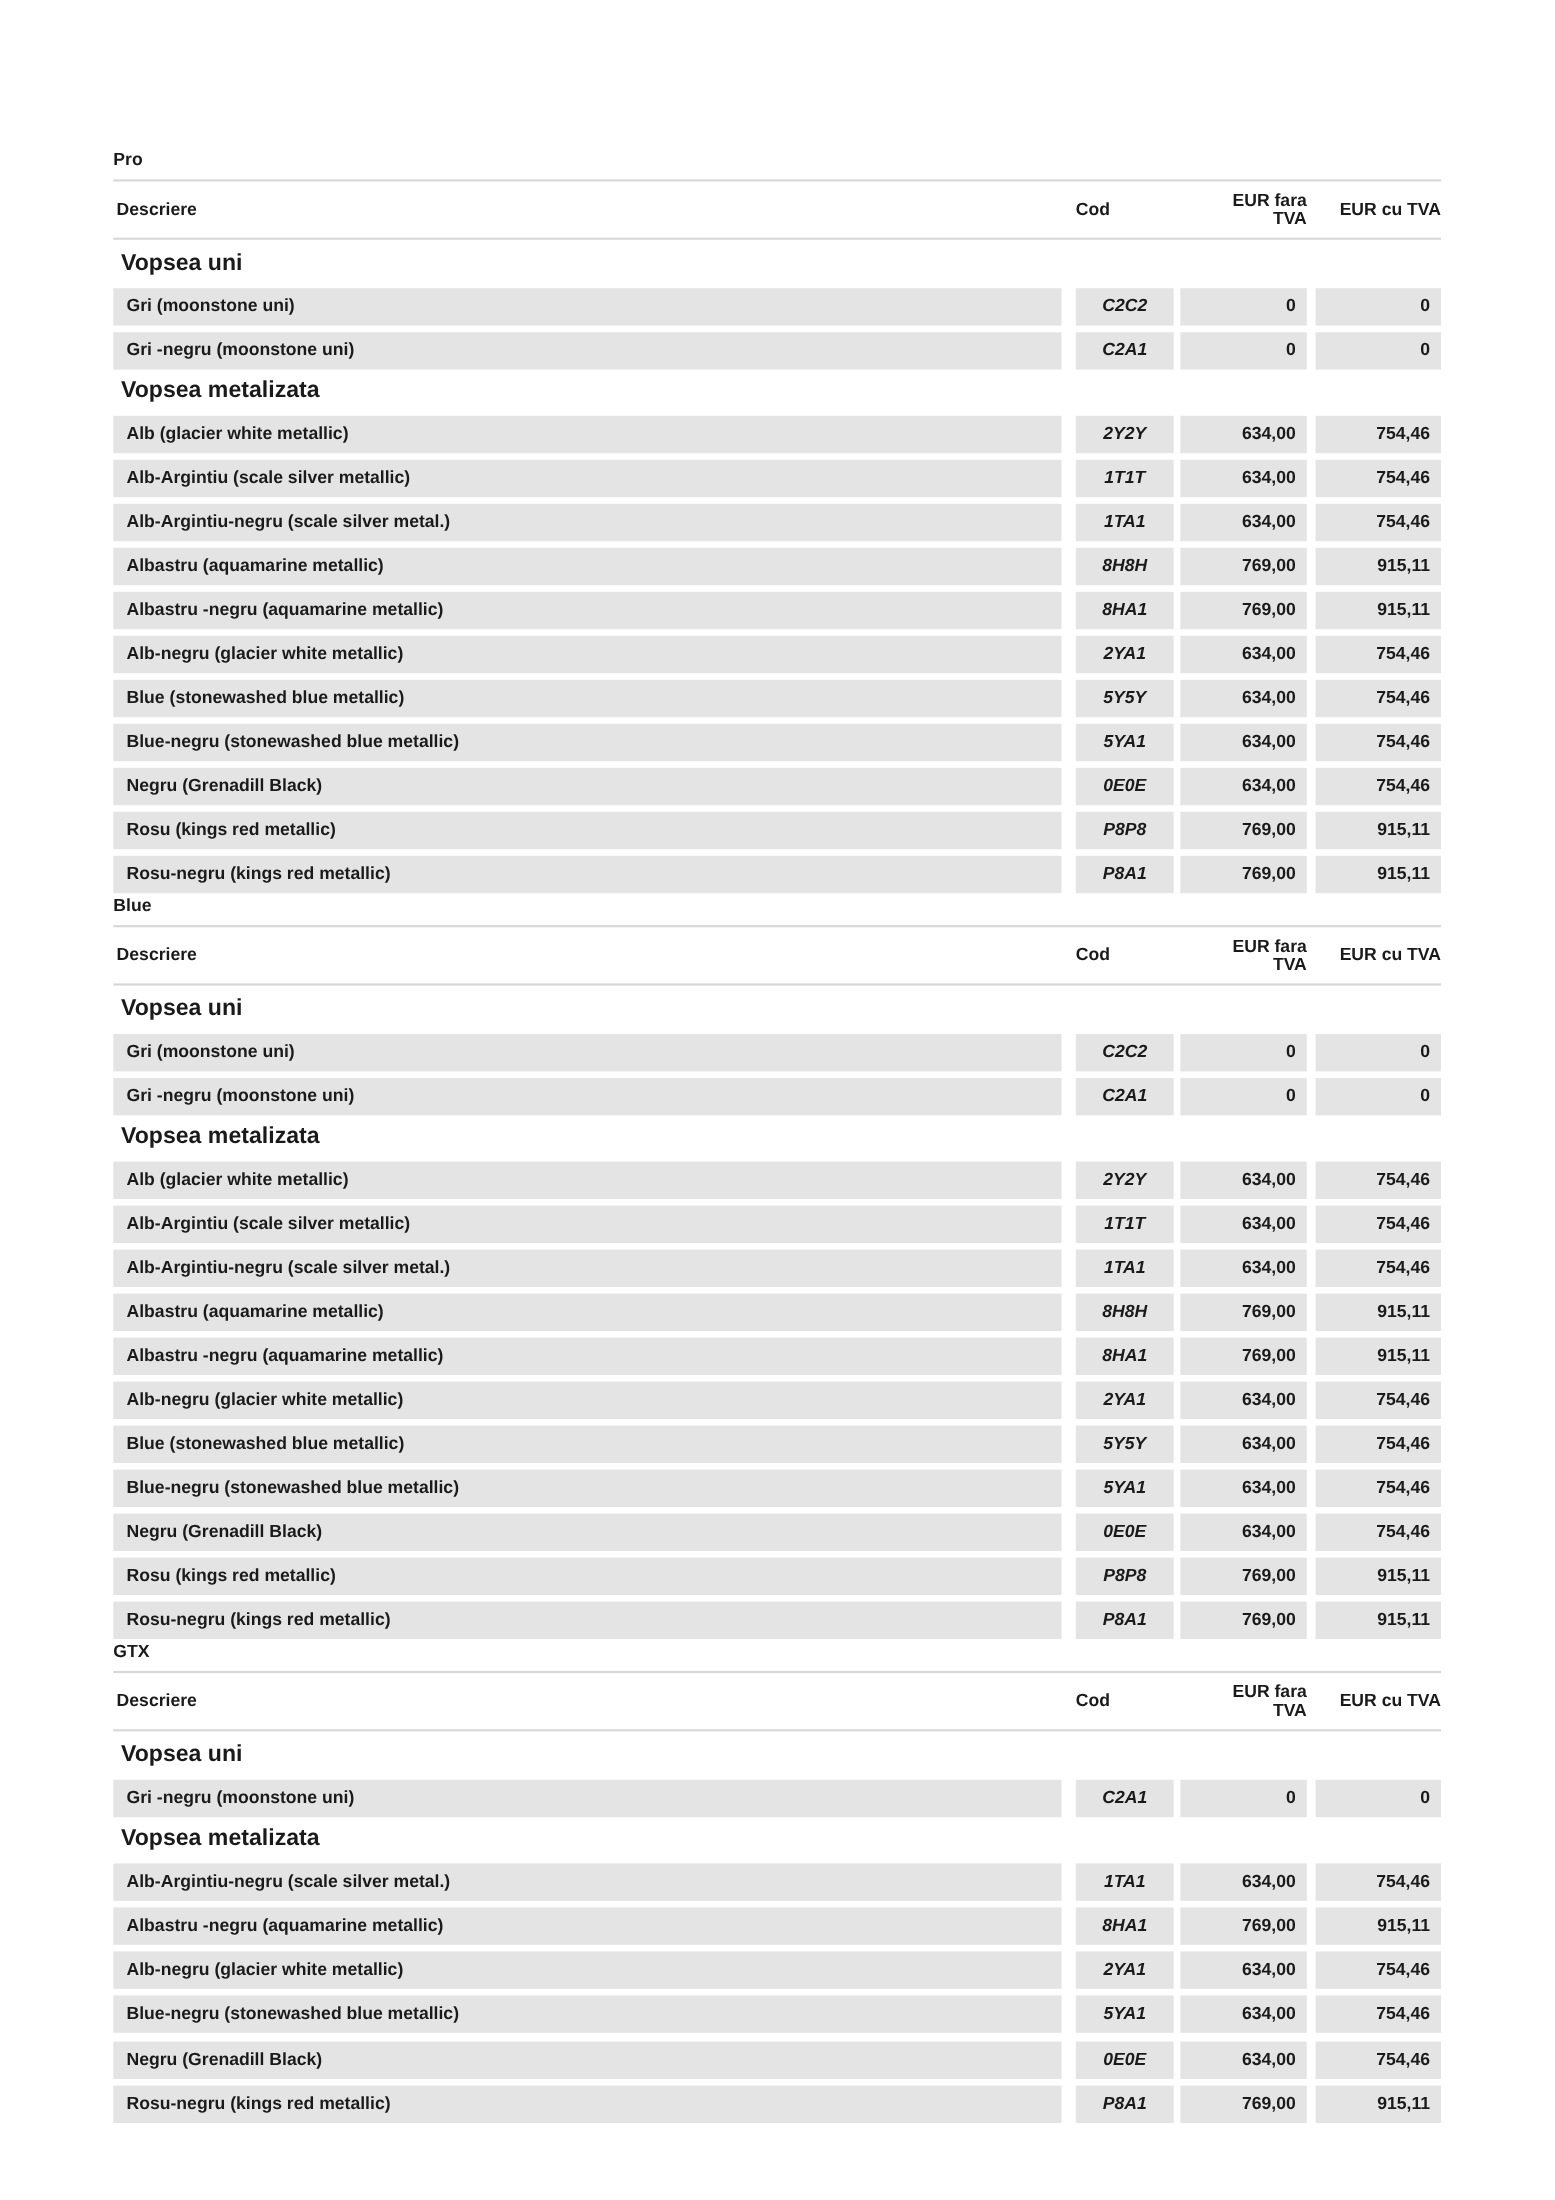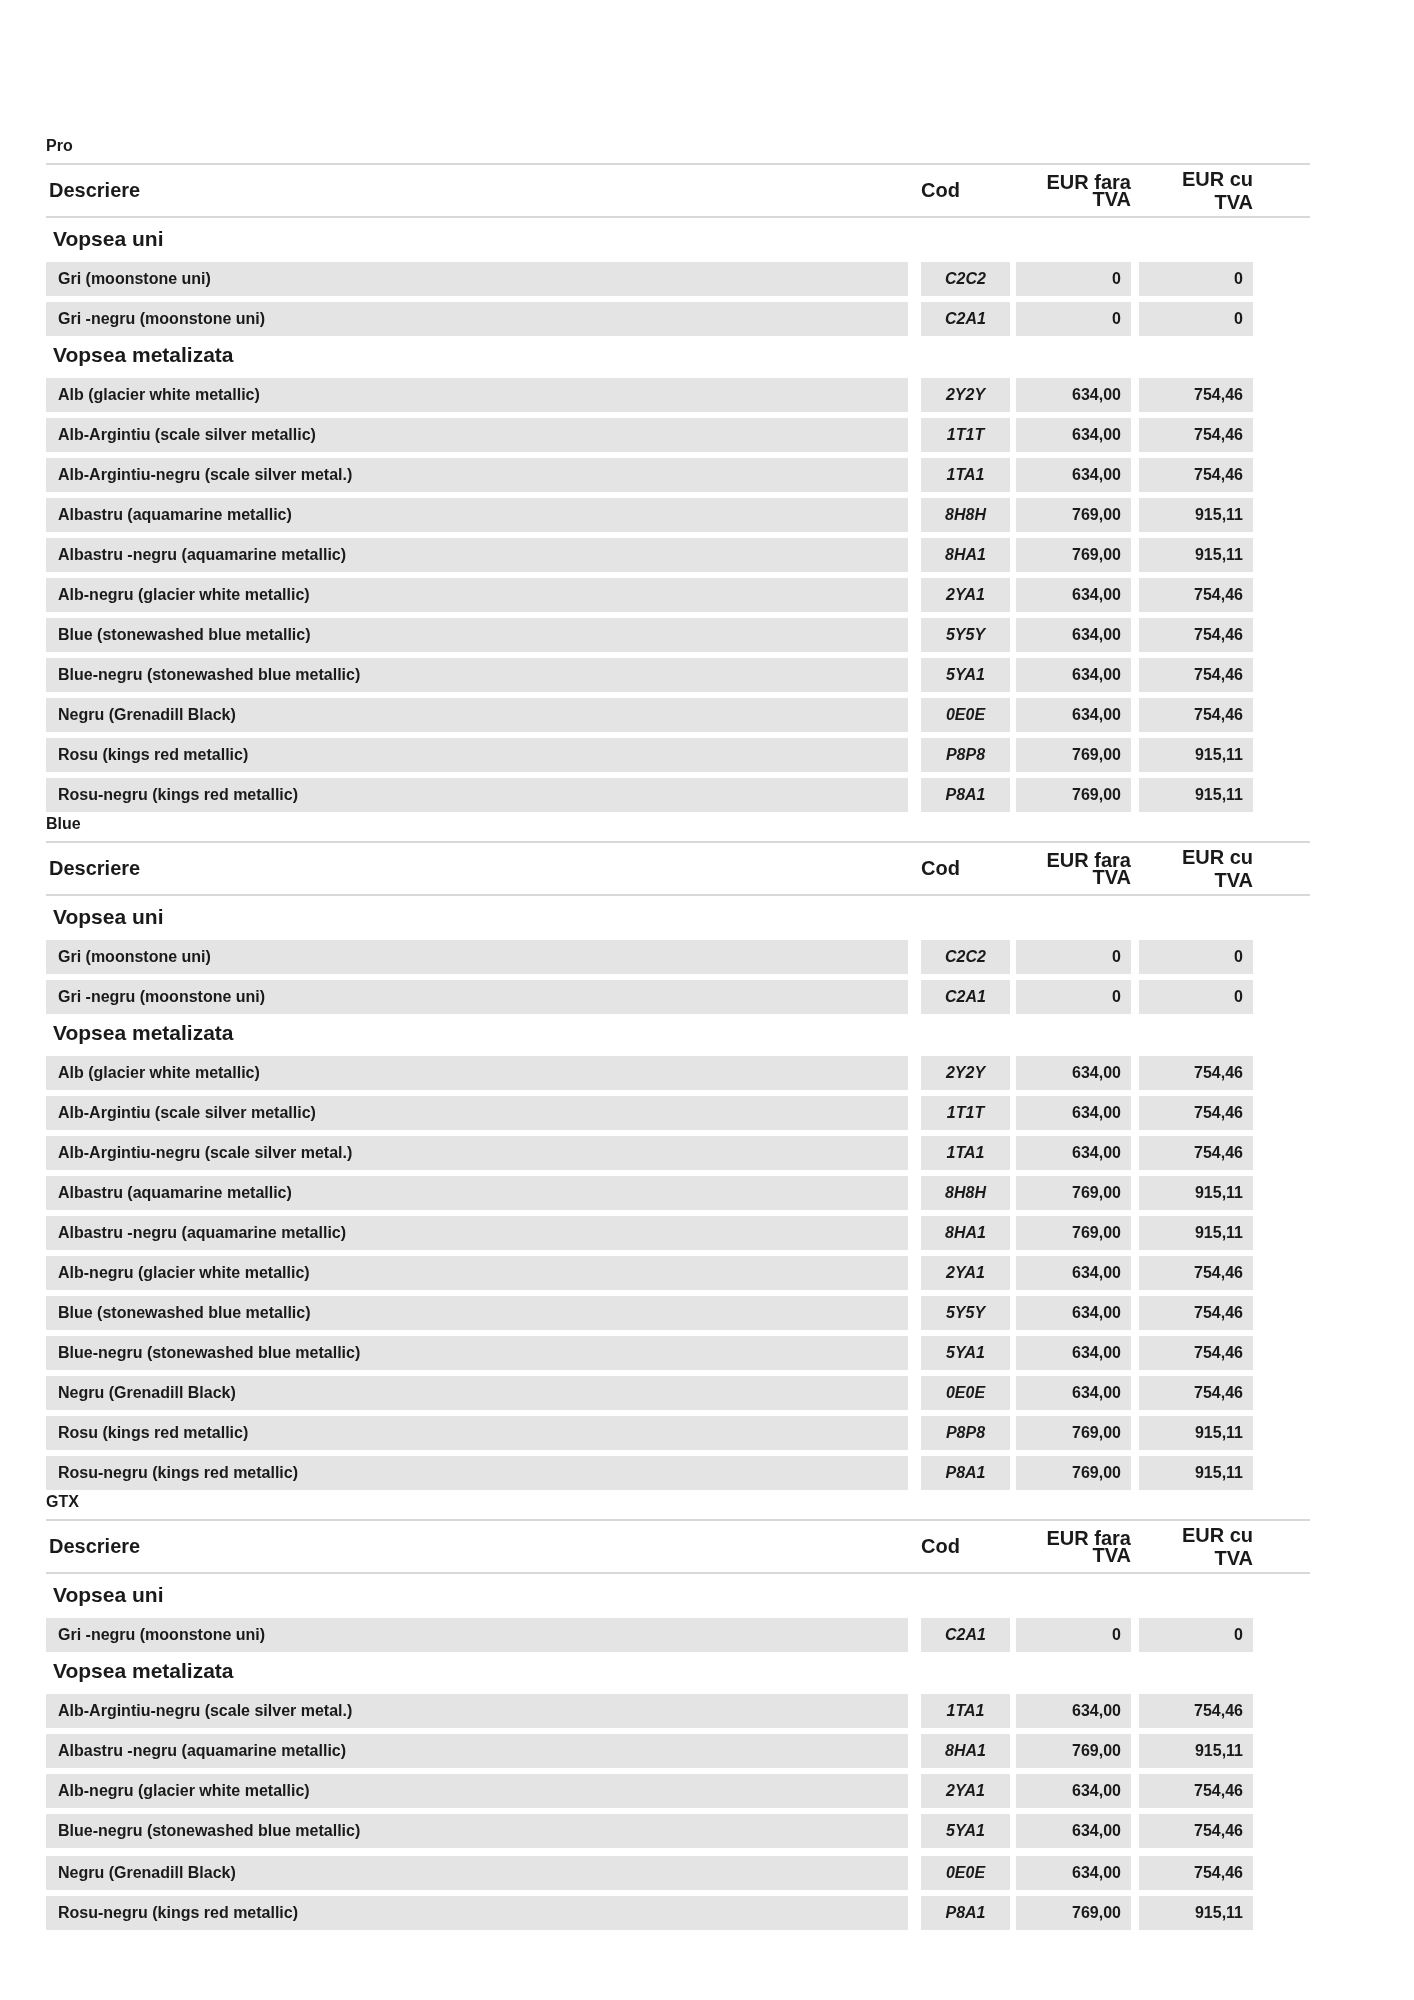--- a/index.html
+++ b/index.html
@@ -2,39 +2,39 @@
 <html><head>
 <meta charset="utf-8">
 <style>
   html,body{margin:0;padding:0;background:#ffffff;}
   .page{
     position:relative;
     width:1414px;
     height:2000px;
     background:#ffffff;
     box-sizing:border-box;
-    padding:136px 104px 0 46px;
+    padding:136px 104px 0 103px;
     font-family:"Liberation Sans",sans-serif;
     font-weight:bold;
     color:#1a1a1a;
     overflow:hidden;
   }
   .section + .section{margin-top:-4px;}
   .section-label{
     font-size:16px;
     line-height:20px;
     margin-bottom:7px;
     padding-left:0;
   }
   .rule{height:2px;background:#d8d8d8;}
   .thead{
     display:flex;
     height:51px;
     align-items:center;
-    font-size:20px;
+    font-size:16px;
   }
   .col-desc{width:862px;box-sizing:border-box;padding-left:3px;}
   .col-cod{width:89px;margin-left:13px;}
   .col-fara{width:96px;margin-left:25px;text-align:right;line-height:17px;}
   .col-cu{width:114px;margin-left:8px;text-align:right;}
   .group-heading{
     font-size:21px;
     line-height:26px;
     margin:8px 0 10px 0;
     padding-left:7px;

